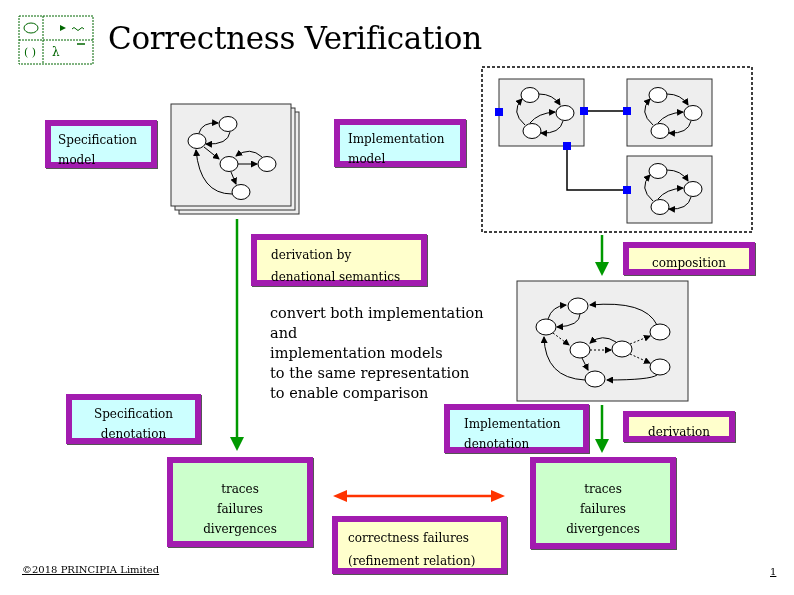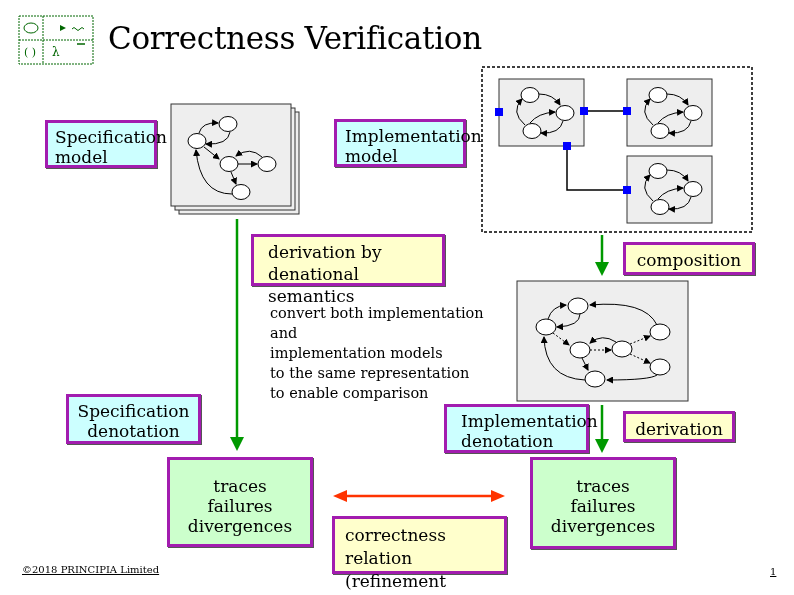--- a/index.html
+++ b/index.html
@@ -1,21 +1,21 @@
 <!DOCTYPE html>
 <html><head>
 <meta charset="utf-8">
 <style>
   html, body { margin:0; padding:0; background:#ffffff; }
   body { width:794px; height:595px; position:relative; overflow:hidden;
          font-family: "DejaVu Serif", "Liberation Serif", serif; color:#000; }
   .abs { position:absolute; }
   .title { left:108px; top:18px; font-size:31px; line-height:40px; font-family:"DejaVu Serif", serif; letter-spacing:-0.3px; }
-  .box { position:absolute; box-sizing:border-box; border:3px solid #a21caf; box-shadow:1px 1px 0 #555;
-         font-size:17px; line-height:20px; }
+  .box { position:absolute; box-sizing:border-box; border:6px solid #a21caf; box-shadow:1px 1px 0 #555;
+         font-size:12px; line-height:20px; }
   .cyan { background:#ccffff; }
   .yellow { background:#ffffcc; }
   .green { background:#ccffcc; }
   .plain { font-size:14.5px; line-height:20px; }
   .center { text-align:center; }
   .footer { font-size:10px;text-decoration:underline; }
   svg { position:absolute; left:0; top:0; }
   .line { display:block; }
 </style>
 </head>
@@ -153,21 +153,21 @@
 <div class="box cyan" style="left:45px; top:120px; width:112px; height:48px; padding:4px 7px;">
   <span class="line">Specification</span>
   <span class="line">model</span>
 </div>
 
 <div class="box cyan" style="left:334px; top:119px; width:132px; height:48px; padding:4px 8px;">
   <span class="line">Implementation</span>
   <span class="line">model</span>
 </div>
 
-<div class="box yellow" style="left:251px; top:234px; width:194px; height:52px; padding:4px 14px; line-height:22px;">
+<div class="box yellow" style="left:251px; top:234px; width:176px; height:52px; padding:4px 14px; line-height:22px;">
   <span class="line">derivation by</span>
   <span class="line">denational semantics</span>
 </div>
 
 <div class="box yellow center" style="left:623px; top:242px; width:132px; height:33px; padding:5px 4px;">composition</div>
 
 <div class="abs plain" style="left:270px; top:303px; width:240px;">
   <span class="line">convert both implementation and</span>
   <span class="line">implementation models</span>
   <span class="line">to the same representation</span>
@@ -192,18 +192,18 @@
   <span class="line">divergences</span>
 </div>
 
 <div class="box green center" style="left:530px; top:457px; width:146px; height:92px; padding:16px 0;">
   <span class="line">traces</span>
   <span class="line">failures</span>
   <span class="line">divergences</span>
 </div>
 
 <div class="box yellow" style="left:332px; top:516px; width:175px; height:58px; padding:5px 10px; line-height:23px;">
-  <span class="line">correctness relation</span>
+  <span class="line">correctness failures</span>
   <span class="line">(refinement relation)</span>
 </div>
 
 <div class="abs footer" style="left:22px; top:564px;">©2018 PRINCIPIA Limited</div>
 <div class="abs footer" style="left:770px; top:566px;">1</div>
 
 </body></html>

